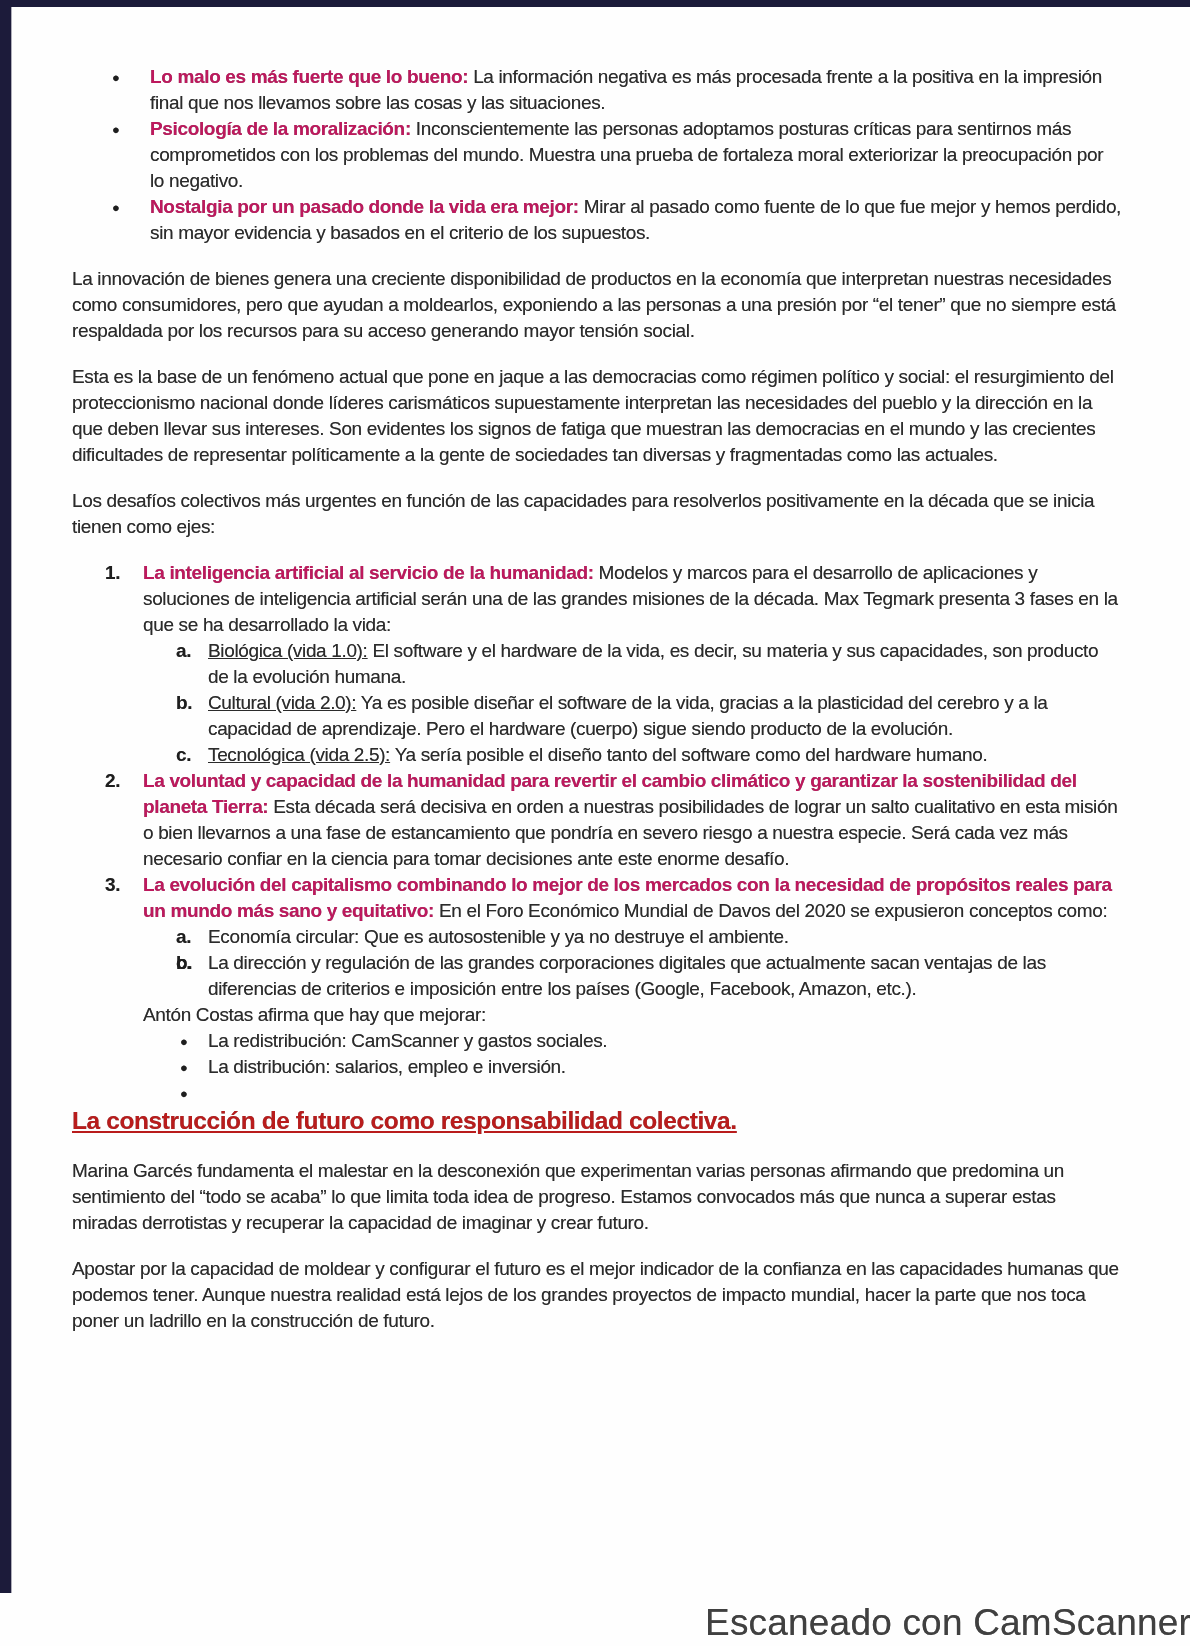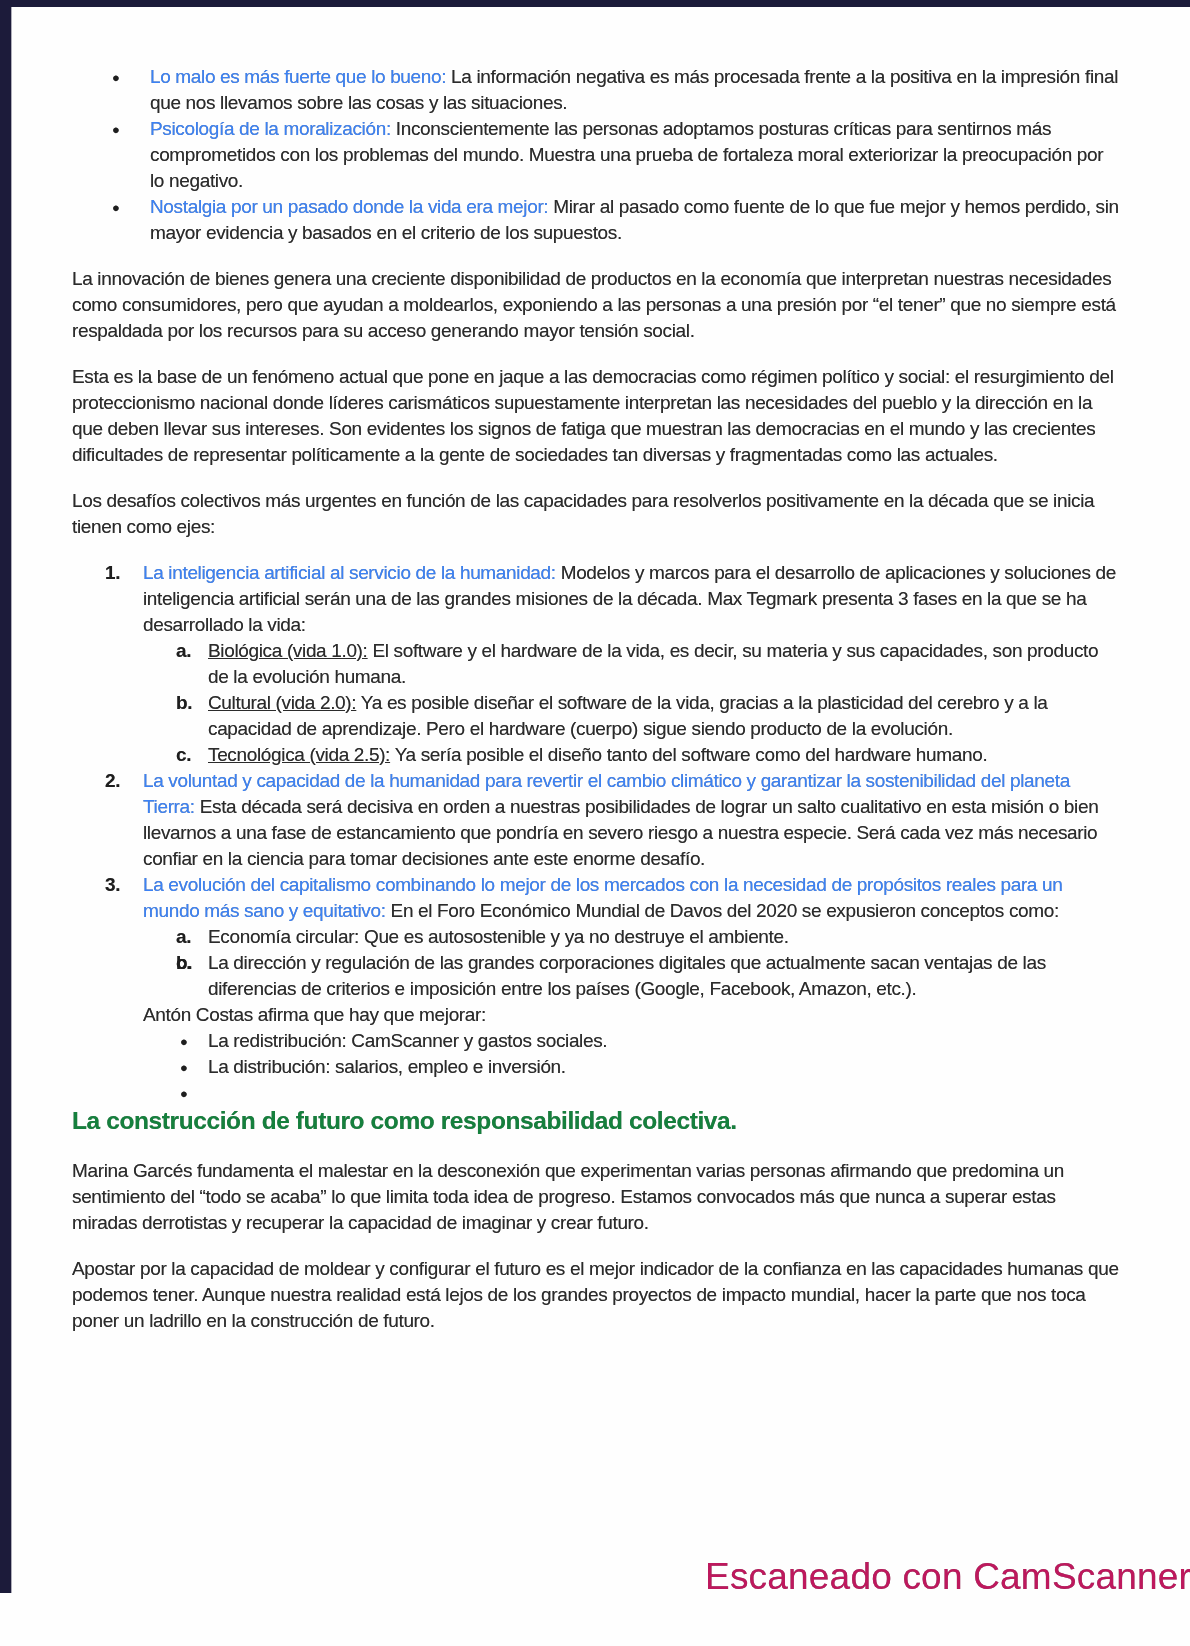--- a/index.html
+++ b/index.html
@@ -30,21 +30,21 @@
     position: absolute;
     left: 72px; top: 64px;
     width: 1050px;
     font-size: 19px;
     line-height: 26px;
     letter-spacing: -0.35px;
     text-shadow: 0 0 0.5px rgba(40,40,40,0.55);
   }
 
   p { margin: 0 0 20px 0; }
-  .b { font-weight: 400; color: #3b82f6; }
+  .b { font-weight: 700; color: #be185d; }
   .u { text-decoration: underline; text-align: center; }
 
   .blist { margin: 0 0 20px 0; }
   .bitem { position: relative; padding-left: 78px; }
   .bitem .marker {
     position: absolute; left: 40px; top: 1px;
     font-size: 13px; color: #1e1e1e;
   }
 
   .nlist { margin: 0 0 20px 0; }
@@ -62,29 +62,30 @@
   .abitem { position: relative; padding-left: 136px; }
   .abitem .marker {
     position: absolute; left: 108px; top: 1px;
     font-size: 13px; color: #1e1e1e;
   }
 
   h1.section-heading {
     font-size: 24.5px;
     line-height: 30px;
     margin: 26px 0 22px 0;
-    color: #15803d;
+    color: #b91c1c;
     letter-spacing: -0.4px;
+    text-decoration: underline;
   }
 
   .watermark {
     position: absolute;
-    left: 705px; top: 1556px;
+    left: 705px; top: 1602px;
     font-size: 37px;
-    color: #be185d;
+    color: #404040;
     white-space: nowrap;
     letter-spacing: 0.2px;
     text-shadow: 0 0 0.4px rgba(0,0,0,0.5);
   }
 </style>
 </head>
 <body>
 
 <div class="page">
 

